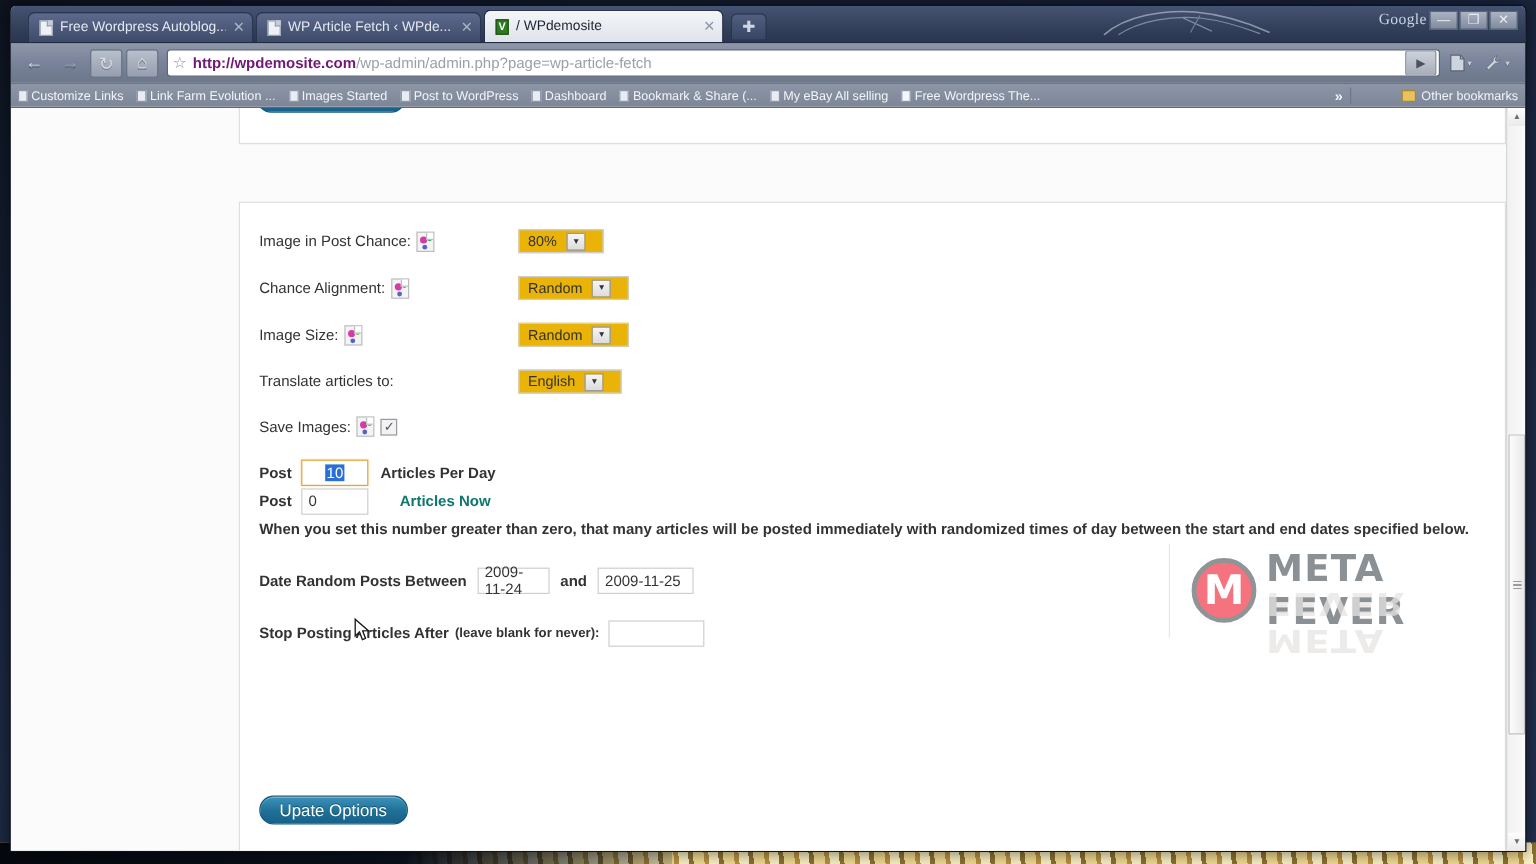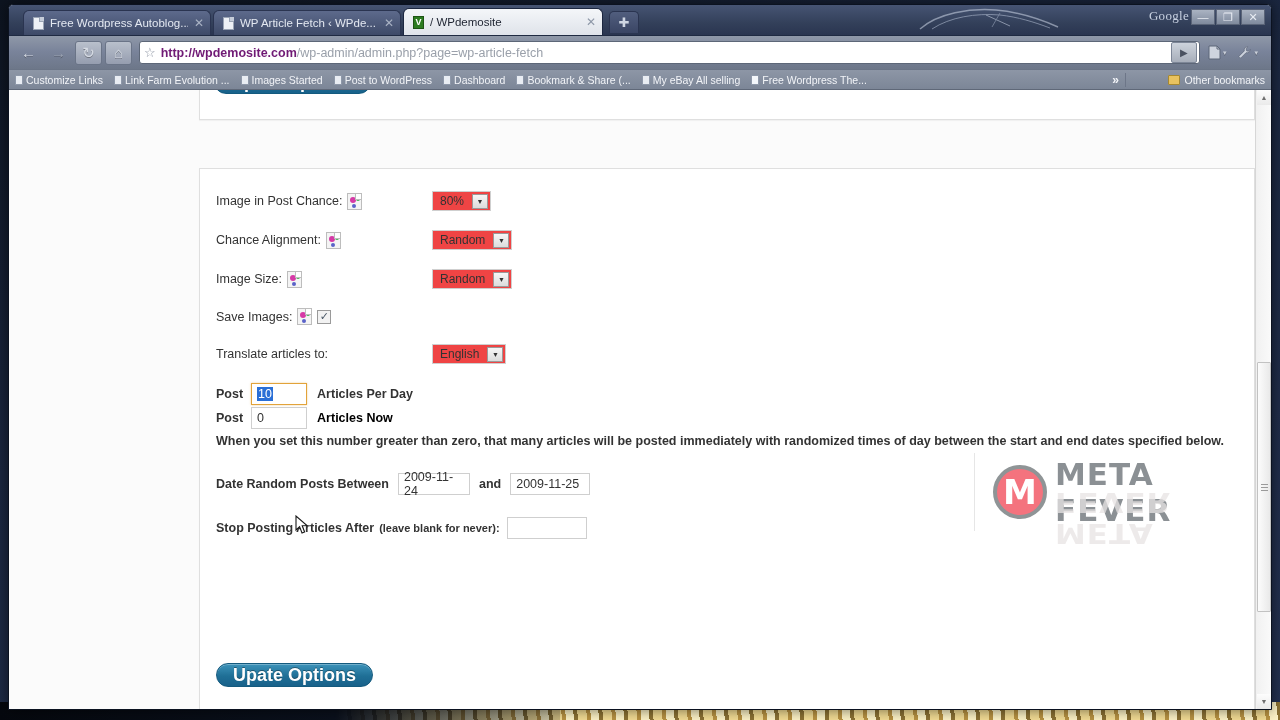--- a/index.html
+++ b/index.html
@@ -228,24 +228,24 @@
   }
   .broken-img::after {
     content: ""; position: absolute; right: 0; top: 0;
     width: 5px; height: 5px; background: #fff;
     border-left: 1px solid #bdbdbd; border-bottom: 1px solid #bdbdbd;
   }
 
   .select {
     display: inline-flex; align-items: center;
     height: 20px; min-width: 56px;
-    background: #ef4444;
+    background: #eab308;
     border: 1px solid #cfcfcf;
     font-size: 12px; color: #333;
-    padding-left: 7px; padding-right: 2px;
+    padding-left: 7px; padding-right: 14px;
   }
   .select .sv { margin-right: 8px; white-space: nowrap; }
   .select .arrow {
     margin-left: auto; width: 16px; height: 15px;
     background: linear-gradient(180deg,#f6f6f6,#dcdcdc);
     border: 1px solid #9a9a9a;
     display: flex; align-items: center; justify-content: center;
     font-size: 7px; color: #333;
   }
 
@@ -274,21 +274,21 @@
     line-height: 20px; max-width: 1015px;
   }
   .small-note { font-size: 11px; font-weight: bold; }
 
   .btn-blue {
     display: inline-flex; align-items: center; justify-content: center;
     height: 24px; padding: 0 16px;
     border-radius: 12px;
     background: linear-gradient(180deg,#3d93ba 0%,#1f6f96 55%,#18618a 100%);
     border: 1px solid #145a7e;
-    color: #fff; font-size: 18px; font-weight: bold;
+    color: #fff; font-size: 14px; font-weight: normal;
     text-shadow: 0 -1px 0 rgba(0,0,0,.35);
     box-shadow: inset 0 1px 0 rgba(255,255,255,.28);
   }
 
   
   #watermark {
     position: absolute; right: 10px; bottom: 8px;
     width: 270px; height: 78px;
     display: flex; align-items: center; gap: 8px;
     padding-left: 18px;
@@ -497,57 +497,57 @@
               <span>Image Size:</span>
               <span class="broken-img"></span>
             </span>
             <span class="select">
               <span class="sv">Random</span>
               <span class="arrow">▼</span>
             </span>
           </div>
 
           <div class="row">
+            <span class="lbl w210">
+              <span>Translate articles to:</span>
+            </span>
+            <span class="select">
+              <span class="sv">English</span>
+              <span class="arrow">▼</span>
+            </span>
+          </div>
+
+          <div class="row">
             <span class="lbl">
               <span>Save Images:</span>
               <span class="broken-img"></span>
               <span class="chk">✓</span>
             </span>
           </div>
 
-          <div class="row">
-            <span class="lbl w210">
-              <span>Translate articles to:</span>
-            </span>
-            <span class="select">
-              <span class="sv">English</span>
-              <span class="arrow">▼</span>
-            </span>
-          </div>
-
           <div class="row" style="margin-bottom:2px;">
             <span class="bold" style="font-size:12.5px;color:#333;margin-right:8px;">Post</span>
-            <span class="txtin focused" style="width:56px;">
+            <span class="txtin focused" style="width:56px;justify-content:center;">
               <span class="sel-text">10</span>
             </span>
             <span class="bold" style="font-size:12.5px;color:#333;margin-left:10px;">Articles Per Day</span>
           </div>
 
           <div class="row" style="margin-bottom:2px;">
             <span class="bold" style="font-size:12.5px;color:#333;margin-right:8px;">Post</span>
             <span class="txtin" style="width:56px;">
               <span>0</span>
             </span>
-            <span class="bold" style="font-size:12.5px;color:#000000;margin-left:10px;">Articles Now</span>
+            <span class="bold" style="font-size:12.5px;color:#0f766e;margin-left:26px;">Articles Now</span>
           </div>
           <div class="desc" style="margin-bottom:22px;">When you set this number greater than zero, that many articles will be posted immediately with randomized times of day between the start and end dates specified below.</div>
 
           <div class="row" style="margin-bottom:22px;">
             <span class="bold" style="font-size:12.5px;color:#333;margin-right:9px;">Date Random Posts Between</span>
-            <span class="txtin" style="width:72px;">
+            <span class="txtin" style="width:60px;">
               <span>2009-11-24</span>
             </span>
             <span class="bold" style="font-size:12.5px;color:#333;margin:0 9px;">and</span>
             <span class="txtin" style="width:80px;">
               <span>2009-11-25</span>
             </span>
           </div>
 
           <div class="row" style="margin-bottom:0;">
             <span class="bold" style="font-size:12.5px;color:#333;">Stop Posting Articles After</span>

